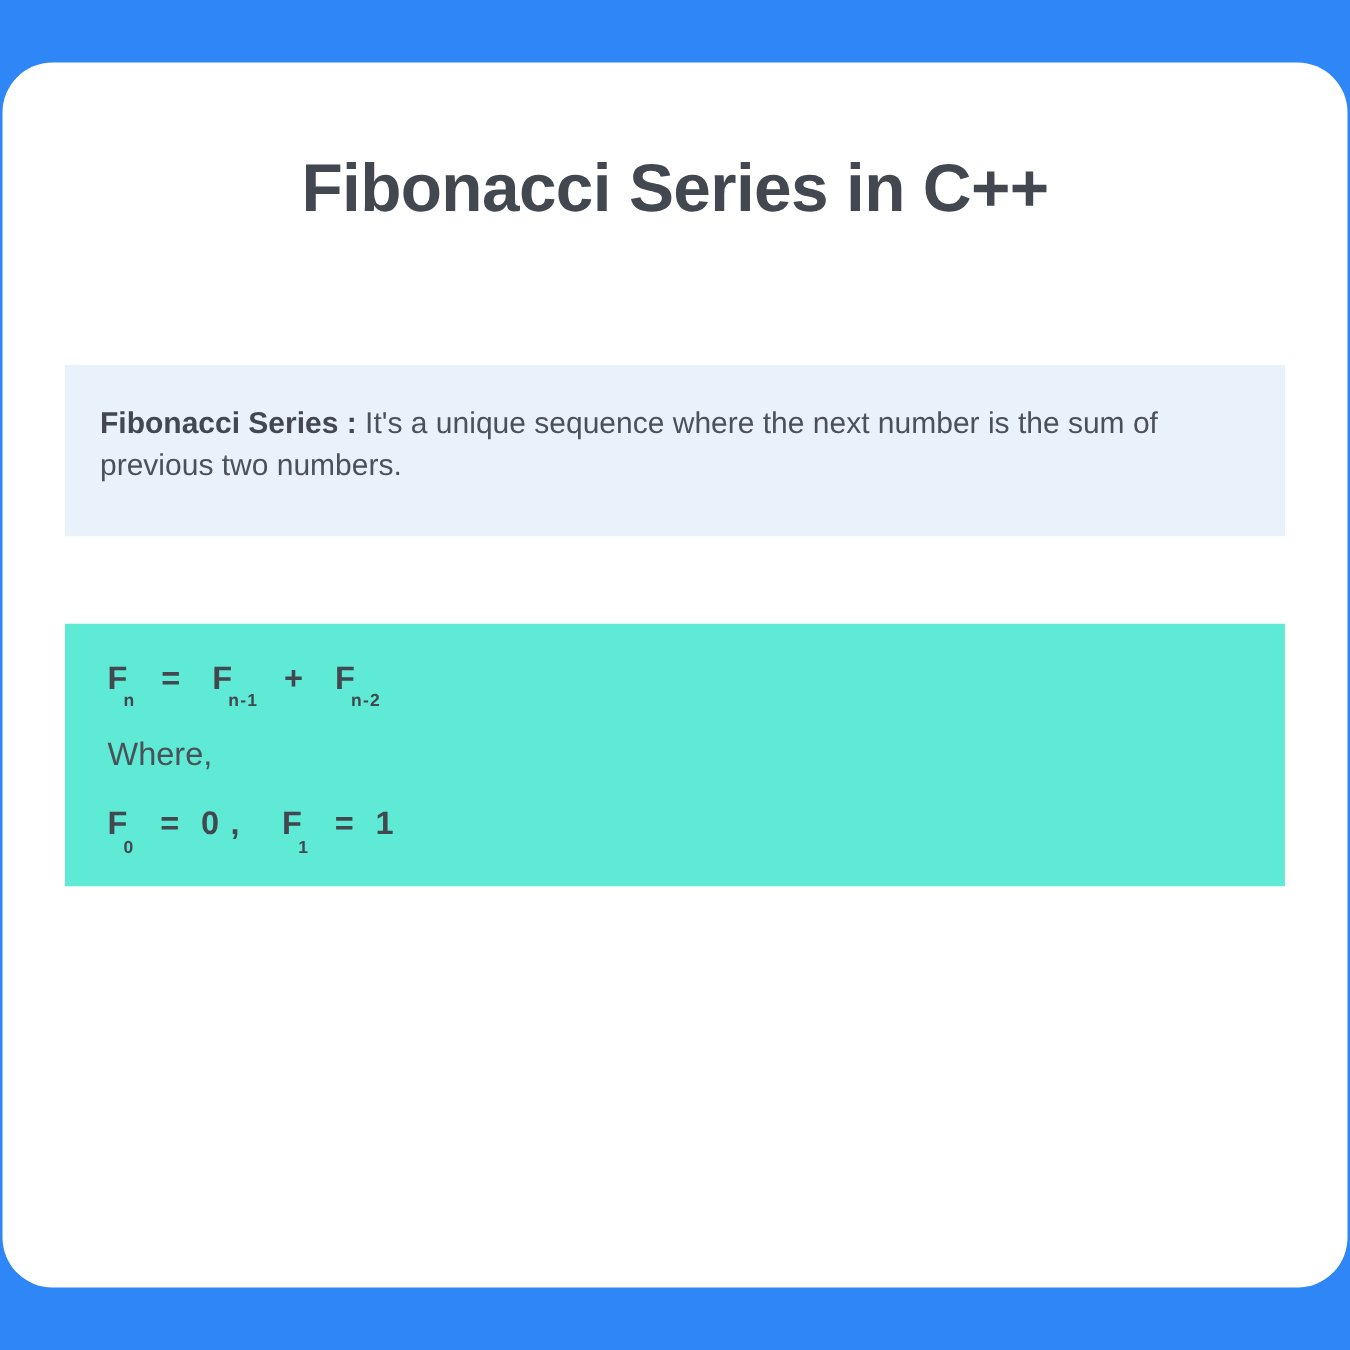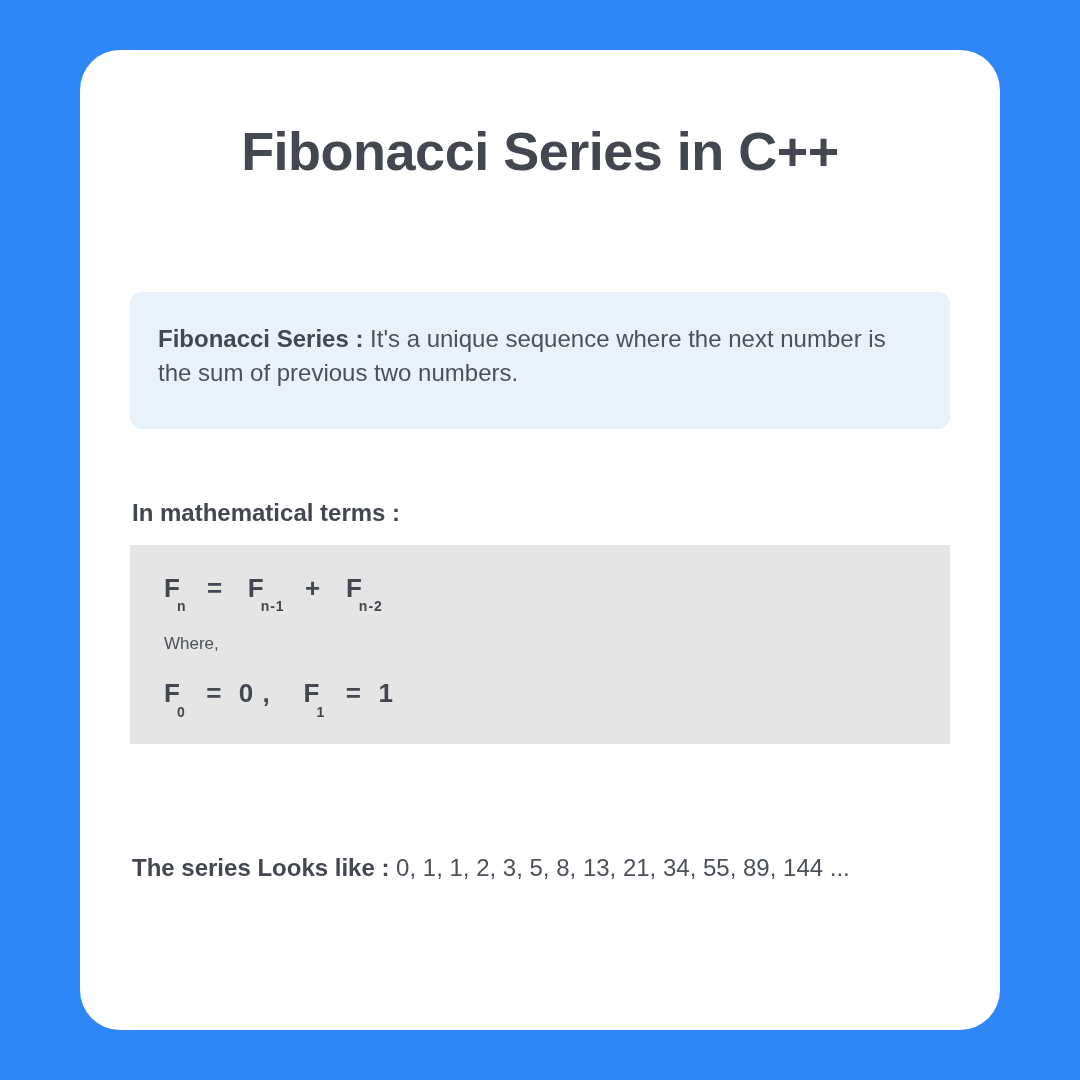--- a/index.html
+++ b/index.html
@@ -6,21 +6,21 @@
   body {
     width: 1080px;
     height: 1080px;
     background: #2e86f7;
     display: flex;
     align-items: center;
     justify-content: center;
     font-family: 'Segoe UI', 'Helvetica Neue', Arial, sans-serif;
   }
   .card {
-    width: 920px;
+    width: 1076px;
     height: 980px;
     background: #ffffff;
     border-radius: 40px;
     padding: 60px 50px;
     color: #434850;
   }
   .title {
     font-size: 54px;
     font-weight: 800;
     text-align: center;
@@ -29,50 +29,49 @@
     margin-bottom: 110px;
     letter-spacing: -0.5px;
   }
   .definition-box {
     background: #e9f1fb;
     padding: 30px 28px 40px 28px;
     font-size: 24px;
     line-height: 1.4;
     color: #4b5159;
     margin-bottom: 70px;
-    border-radius: 12px;
   }
   .definition-box .bold-term {
     font-weight: 700;
     color: #434850;
   }
   .definition-box p { margin-bottom: 26px; }
   .definition-box p:last-child { margin-bottom: 0; }
   .math-heading {
     font-size: 24px;
     font-weight: 700;
     color: #434850;
     margin-bottom: 18px;
     margin-left: 2px;
   }
   .formula-box {
-    background: #e5e5e5;
+    background: #5eead4;
     padding: 28px 34px 28px 34px;
     margin-bottom: 110px;
   }
   .formula-line {
     font-size: 26px;
     font-weight: 800;
     color: #434850;
     margin-bottom: 28px;
     letter-spacing: 1px;
   }
   .formula-line:last-child { margin-bottom: 4px; }
   .where-label {
-    font-size: 17px;
+    font-size: 26px;
     font-weight: 400;
     color: #4b5159;
     margin-bottom: 24px;
   }
   .sub {
     font-size: 14px;
     font-weight: 800;
     vertical-align: sub;
     position: relative;
     top: 8px;
@@ -95,29 +94,25 @@
 <div class="card">
 
   <h1 class="title">Fibonacci Series in C++</h1>
 
   <div class="definition-box">
     <p>
       <span class="bold-term">Fibonacci Series :</span><span> It's a unique sequence where the next number is the sum of previous two numbers.</span>
     </p>
   </div>
 
-  <div class="math-heading">In mathematical terms :</div>
 
   <div class="formula-box">
     <div class="formula-line">
       <span>F</span><span class="sub">n</span>&nbsp;&nbsp;<span>=</span>&nbsp;&nbsp;&nbsp;<span>F</span><span class="sub">n-1</span>&nbsp;&nbsp;<span>+</span>&nbsp;&nbsp;&nbsp;<span>F</span><span class="sub">n-2</span>
     </div>
     <div class="where-label">Where,</div>
     <div class="formula-line">
       <span>F</span><span class="sub">0</span>&nbsp;&nbsp;<span>=</span>&nbsp;&nbsp;<span>0 ,</span>&nbsp;&nbsp;&nbsp;&nbsp;<span>F</span><span class="sub">1</span>&nbsp;&nbsp;<span>=</span>&nbsp;&nbsp;<span>1</span>
     </div>
   </div>
 
-  <div class="series-line">
-    <span class="bold-label">The series Looks like :</span><span> 0, 1, 1, 2, 3, 5, 8, 13, 21, 34, 55, 89, 144 ...</span>
-  </div>
 
 </div>
 
 </body></html>

